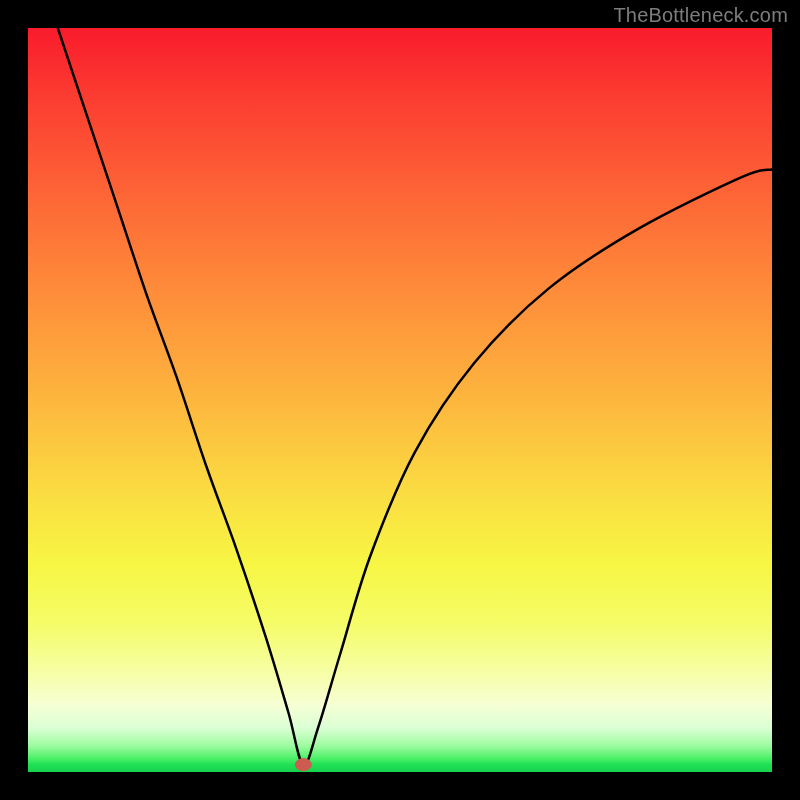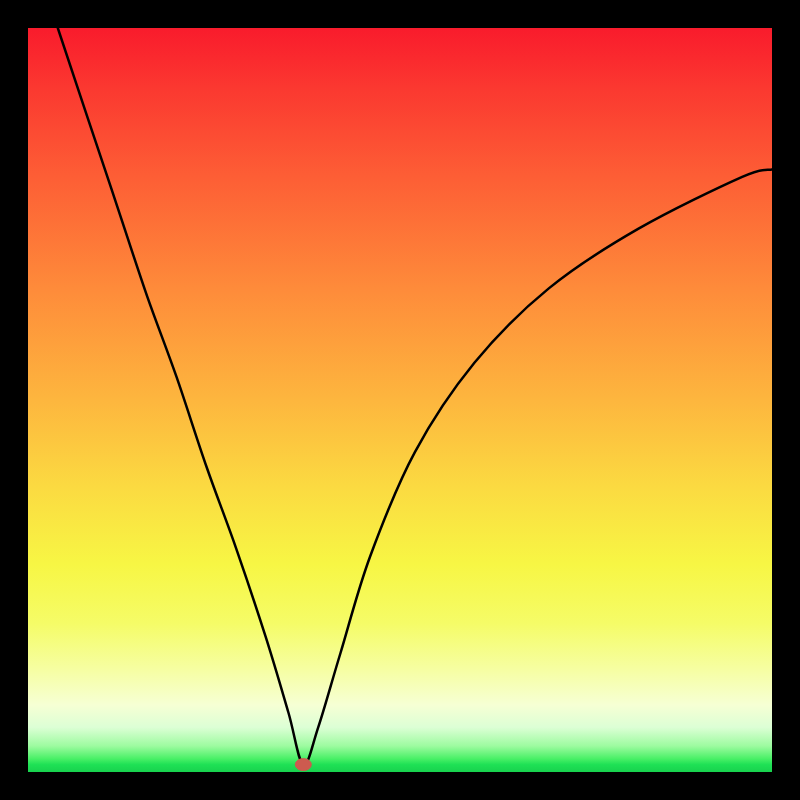--- a/index.html
+++ b/index.html
@@ -72,20 +72,21 @@
     color: #7d7d7d;
     font-size: 20px;
     letter-spacing: 0.2px;
     user-select: none;
   }
 </style>
 </head>
 <body>
 
 <div class="stage">
+  <div class="watermark">TheBottleneck.com</div>
 
   <div class="plot-area">
     <div class="gradient-bg"></div>
     <svg class="curve-svg" viewBox="0 0 744 744" preserveAspectRatio="none">
       <path class="curve-path" d="M 29.8 0.0 C 34.7 14.9, 49.6 59.5, 59.5 89.3 C 69.4 119.0, 79.4 148.8, 89.3 178.6 C 99.2 208.3, 109.1 239.3, 119.0 267.8 C 129.0 296.4, 138.9 321.2, 148.8 349.7 C 158.7 378.2, 168.6 410.4, 178.6 439.0 C 188.5 467.5, 198.4 492.3, 208.3 520.8 C 218.2 549.3, 229.4 582.8, 238.1 610.1 C 246.8 637.4, 254.2 663.4, 260.4 684.5 C 266.6 705.6, 270.3 734.1, 275.3 736.6 C 280.2 739.0, 284.0 718.0, 290.2 699.4 C 296.4 680.8, 303.8 653.5, 312.5 625.0 C 321.2 596.4, 329.8 561.7, 342.2 528.2 C 354.6 494.8, 369.5 456.3, 386.9 424.1 C 404.2 391.8, 424.1 362.1, 446.4 334.8 C 468.7 307.5, 493.5 282.7, 520.8 260.4 C 548.1 238.1, 577.8 219.5, 610.1 200.9 C 642.3 182.3, 691.9 158.7, 714.2 148.8 C 736.6 138.9, 739.0 142.6, 744.0 141.4"></path>
       <ellipse class="cusp-dot" cx="275.3" cy="736.6" rx="8" ry="6"></ellipse>
     </svg>
   </div>
 </div>
 

